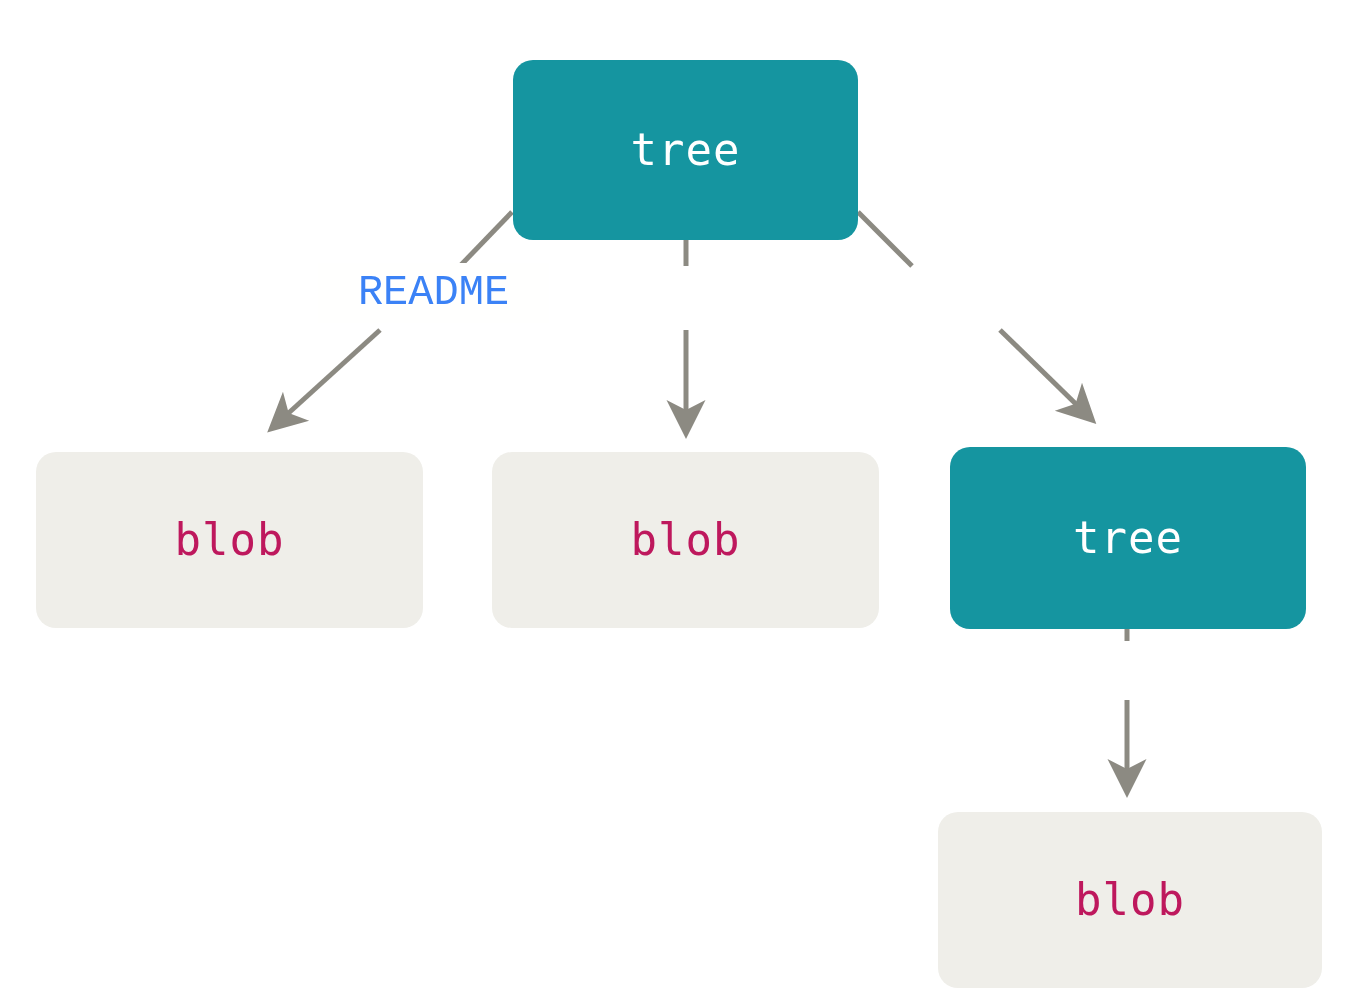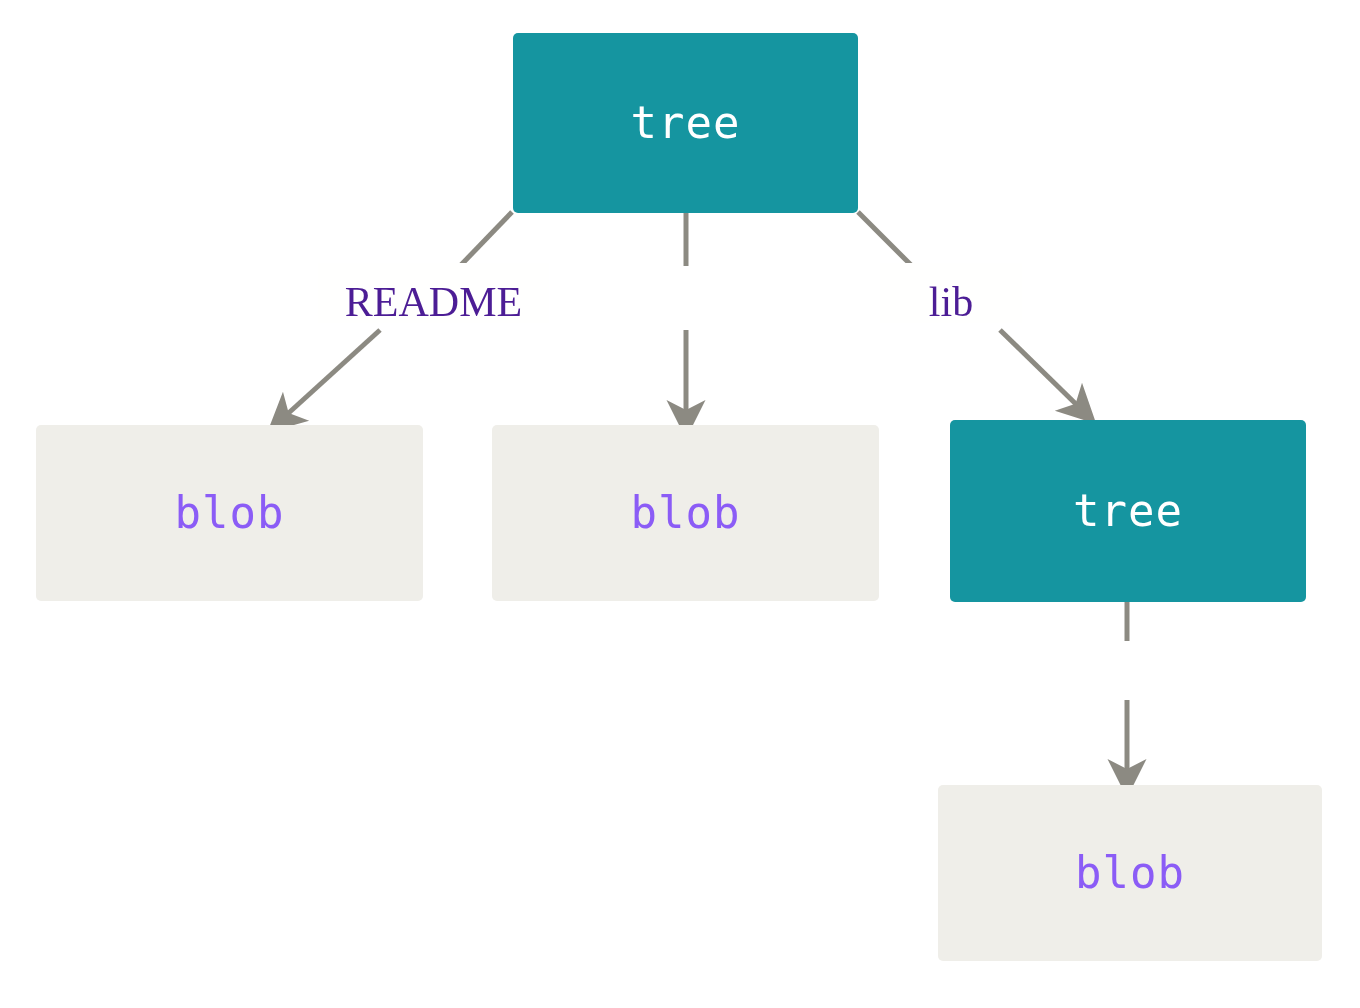--- a/index.html
+++ b/index.html
@@ -19,50 +19,51 @@
   #edges {
     position: absolute;
     left: 0;
     top: 0;
     width: 1360px;
     height: 1008px;
     pointer-events: none;
   }
   .node {
     position: absolute;
-    border-radius: 5px;
+    border-radius: 20px;
     display: flex;
     align-items: center;
     justify-content: center;
     box-sizing: border-box;
+    margin-top: 27px;
   }
   .node-tree {
     background: #1595a0;
     color: #ffffff;
   }
   .node-blob {
     background: #efeee9;
-    color: #8b5cf6;
+    color: #be185d;
   }
   .node-label {
     font-family: "DejaVu Sans Mono", "Liberation Mono", monospace;
     font-size: 44px;
     letter-spacing: 1px;
     line-height: 1;
     white-space: nowrap;
   }
   .edge-label {
     position: absolute;
     background: #fffffe;
-    color: #4c1d95;
-    font-family: Liberation Serif, serif;
+    color: #3b82f6;
+    font-family: Liberation Mono, monospace;
     font-size: 42px;
     line-height: 1;
     display: flex;
-    align-items: flex-end;
+    align-items: center;
     justify-content: center;
     white-space: nowrap;
     box-sizing: border-box;
     letter-spacing: 0px;
   }
 </style>
 </head>
 <body>
 
 <div id="canvas">
@@ -93,23 +94,20 @@
 
   <div class="node node-tree" style="left:513px; top:33px; width:345px; height:180px;">
     <span class="node-label">tree</span>
   </div>
 
   <div class="edge-label" style="left:318px; top:263px; width:231px; height:60px;">
     <span>README</span>
   </div>
 
 
-  <div class="edge-label" style="left:880px; top:263px; width:142px; height:60px;">
-    <span>lib</span>
-  </div>
 
   <div class="node node-blob" style="left:36px; top:425px; width:387px; height:176px;">
     <span class="node-label">blob</span>
   </div>
 
   <div class="node node-blob" style="left:492px; top:425px; width:387px; height:176px;">
     <span class="node-label">blob</span>
   </div>
 
   <div class="node node-tree" style="left:950px; top:420px; width:356px; height:182px;">

